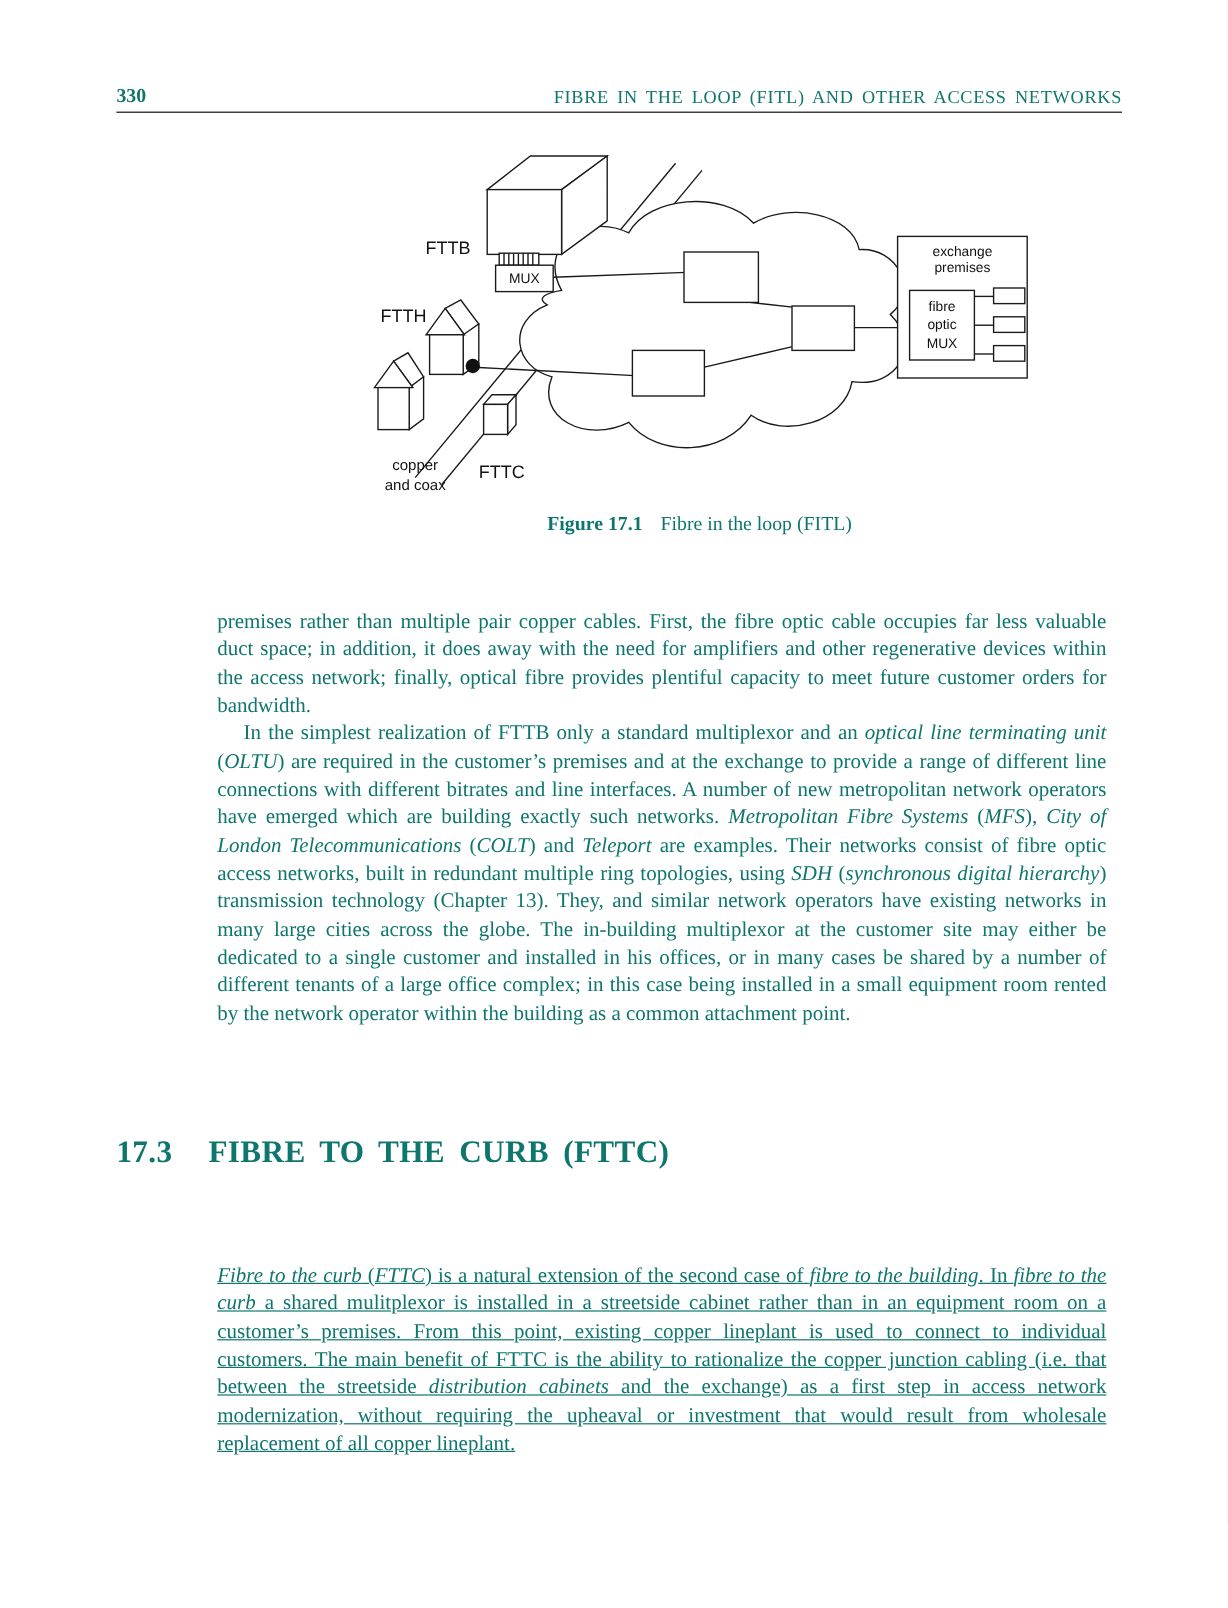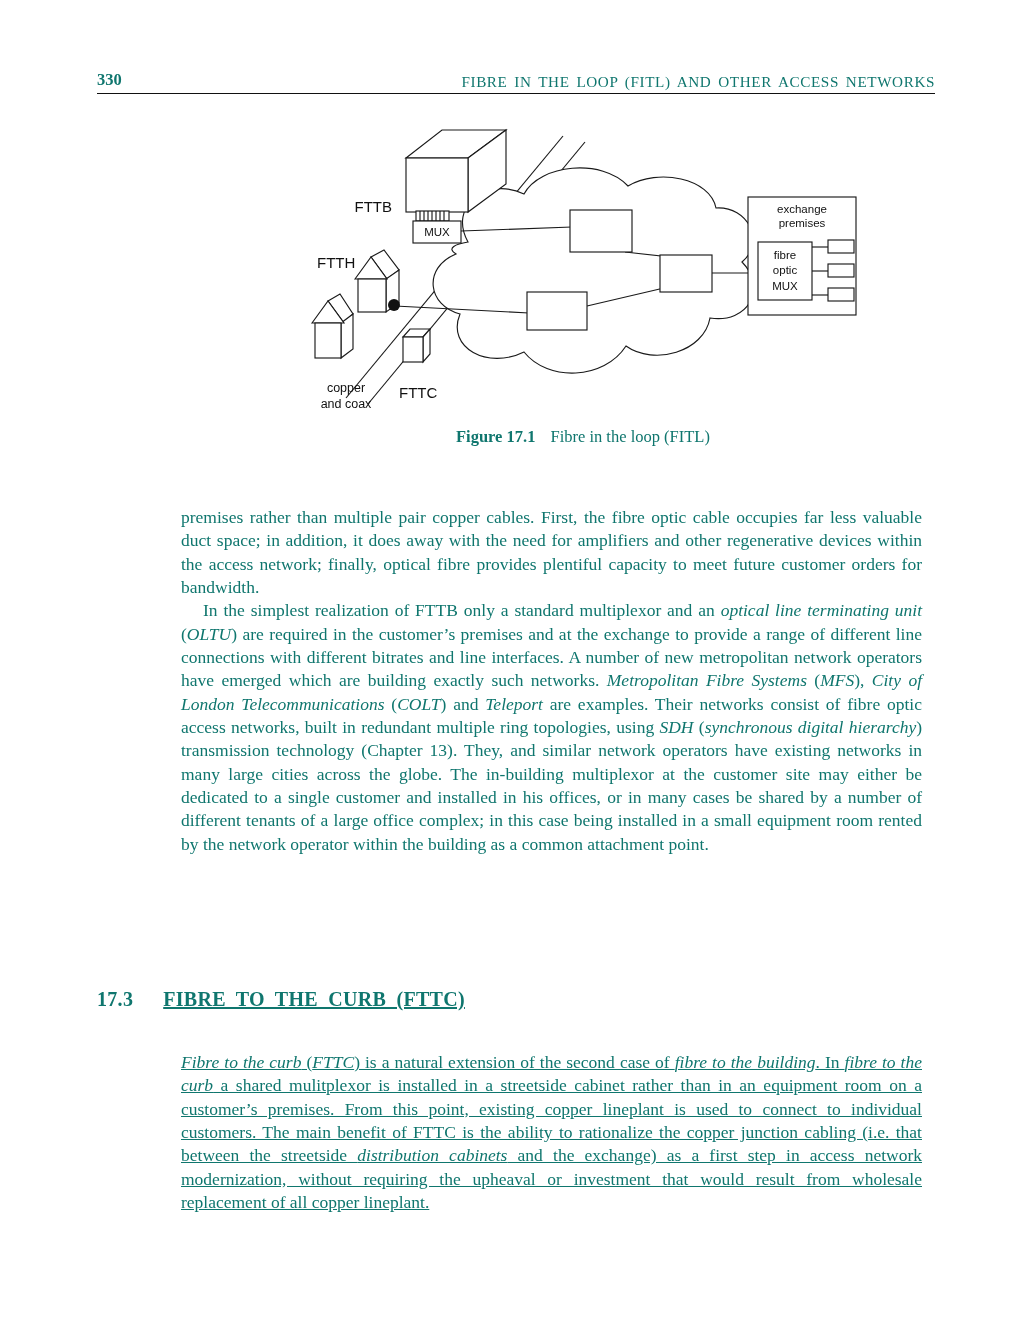--- a/index.html
+++ b/index.html
@@ -30,21 +30,21 @@
   .caption { position:absolute; top:427px; left:417px; font-size:16.5px; white-space:nowrap;margin-left:39px; }
   .caption .cap-label { font-weight:bold; }
   .caption .gap { display:inline-block; width:15px; }
   
   .bodyblock { position:absolute; left:181px; width:741px; font-size:17.5px; line-height:23.35px; text-align:justify; }
   .bodyblock p { margin:0; }
   .bodyblock p.indent { text-indent:22px; }
   #block-a { top:506px; }
   #block-b { top:1051px;text-decoration:underline; }
   
-  .section-head { position:absolute; top:988px; left:97px; font-weight:bold; font-size:20px; letter-spacing:0.3px; white-space:nowrap;text-decoration:underline; }
+  .section-head { position:absolute; top:945px; left:97px; font-weight:bold; font-size:26px; letter-spacing:0.3px; white-space:nowrap; }
   .section-head .num { display:inline-block; margin-right:30px; }
   .section-head .title { word-spacing:5px; }
 </style>
 </head>
 <body>
 
 <div class="page">
 
   <div class="running-head">
     <span class="pagenum">330</span>

